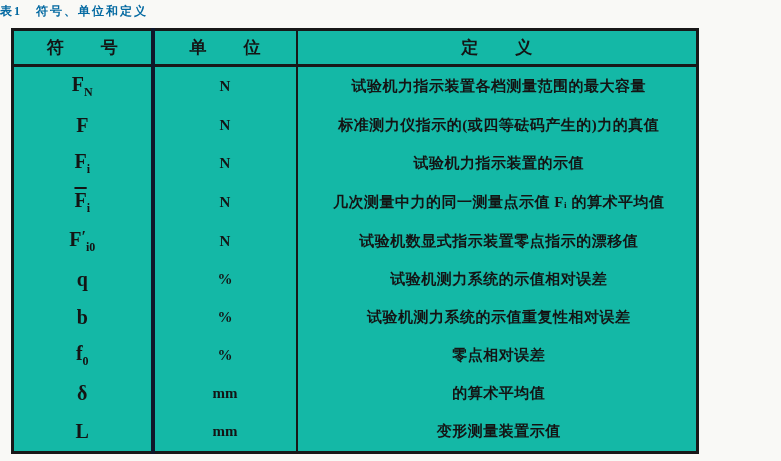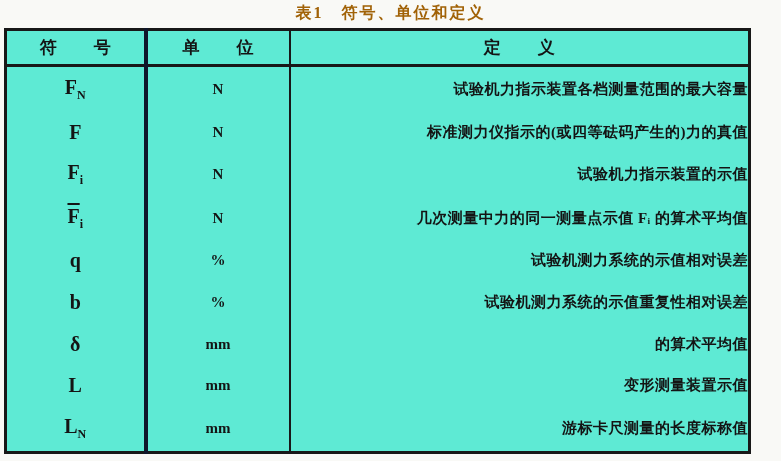--- a/index.html
+++ b/index.html
@@ -13,35 +13,35 @@
     background: #f9f9f6;
     font-family: "Liberation Serif", "DejaVu Serif", serif;
     color: #141414;
     overflow: hidden;
   }
   .page-title {
     position: absolute;
     top: 3px;
     left: 0;
     width: 100%;
-    text-align: center;
-    font-size: 16px;
+    text-align: left;
+    font-size: 12px;
     font-weight: bold;
     letter-spacing: 2px;
-    color: #a16207;
+    color: #0369a1;
   }
   table.symbols-table {
     position: absolute;
-    left: 4px;
+    left: 11px;
     top: 28px;
-    width: 747px;
+    width: 688px;
     height: 426px;
     border-collapse: collapse;
     table-layout: fixed;
-    background: #5eead4;
+    background: #14b8a6;
     border: 3px solid #181818;
   }
   col.c-symbol { width: 140px; }
   col.c-unit   { width: 144px; }
   col.c-def    { width: auto;  }
   thead th {
     height: 33px;
     font-size: 17px;
     font-weight: bold;
     letter-spacing: 10px;
@@ -64,21 +64,21 @@
     font-size: 20px;
     font-weight: bold;
     font-family: "Liberation Serif", "DejaVu Serif", serif;
   }
   td.unit-cell {
     text-align: center;
     font-size: 15px;
     font-family: "Liberation Serif", "DejaVu Serif", serif;
   }
   td.definition-cell {
-    text-align: right;
+    text-align: center;
     font-size: 15px;
     padding-left: 4px;
     letter-spacing: 0.5px;
     white-space: nowrap;
     overflow: hidden;
   }
   .sym sub {
     font-size: 0.6em;
     font-weight: bold;
     letter-spacing: 0;
@@ -124,38 +124,43 @@
         <td class="symbol-cell"><span class="sym"><span class="base">F</span><sub>i</sub></span></td>
         <td class="unit-cell v-left v-right"><span>N</span></td>
         <td class="definition-cell"><span>试验机力指示装置的示值</span></td>
       </tr>
       <tr>
         <td class="symbol-cell"><span class="sym"><span class="base bar">F</span><sub>i</sub></span></td>
         <td class="unit-cell v-left v-right"><span>N</span></td>
         <td class="definition-cell"><span>几次测量中力的同一测量点示值 Fᵢ 的算术平均值</span></td>
       </tr>
       <tr>
+        <td class="symbol-cell"><span class="sym"><span class="base">F</span><span class="prime">′</span><sub>i0</sub></span></td>
+        <td class="unit-cell v-left v-right"><span>N</span></td>
+        <td class="definition-cell"><span>试验机数显式指示装置零点指示的漂移值</span></td>
+      </tr>
+      <tr>
         <td class="symbol-cell"><span class="sym"><span class="base">q</span></span></td>
         <td class="unit-cell v-left v-right"><span>%</span></td>
         <td class="definition-cell"><span>试验机测力系统的示值相对误差</span></td>
       </tr>
       <tr>
         <td class="symbol-cell"><span class="sym"><span class="base">b</span></span></td>
         <td class="unit-cell v-left v-right"><span>%</span></td>
         <td class="definition-cell"><span>试验机测力系统的示值重复性相对误差</span></td>
+      </tr>
+      <tr>
+        <td class="symbol-cell"><span class="sym"><span class="base">f</span><sub>0</sub></span></td>
+        <td class="unit-cell v-left v-right"><span>%</span></td>
+        <td class="definition-cell"><span>零点相对误差</span></td>
       </tr>
       <tr>
         <td class="symbol-cell"><span class="sym"><span class="base">δ</span></span></td>
         <td class="unit-cell v-left v-right"><span>mm</span></td>
         <td class="definition-cell"><span>的算术平均值</span></td>
       </tr>
       <tr>
         <td class="symbol-cell"><span class="sym"><span class="base">L</span></span></td>
         <td class="unit-cell v-left v-right"><span>mm</span></td>
         <td class="definition-cell"><span>变形测量装置示值</span></td>
       </tr>
-      <tr>
-        <td class="symbol-cell"><span class="sym"><span class="base">L</span><sub>N</sub></span></td>
-        <td class="unit-cell v-left v-right"><span>mm</span></td>
-        <td class="definition-cell"><span>游标卡尺测量的长度标称值</span></td>
-      </tr>
     </tbody>
 </table>
 
 </body></html>

